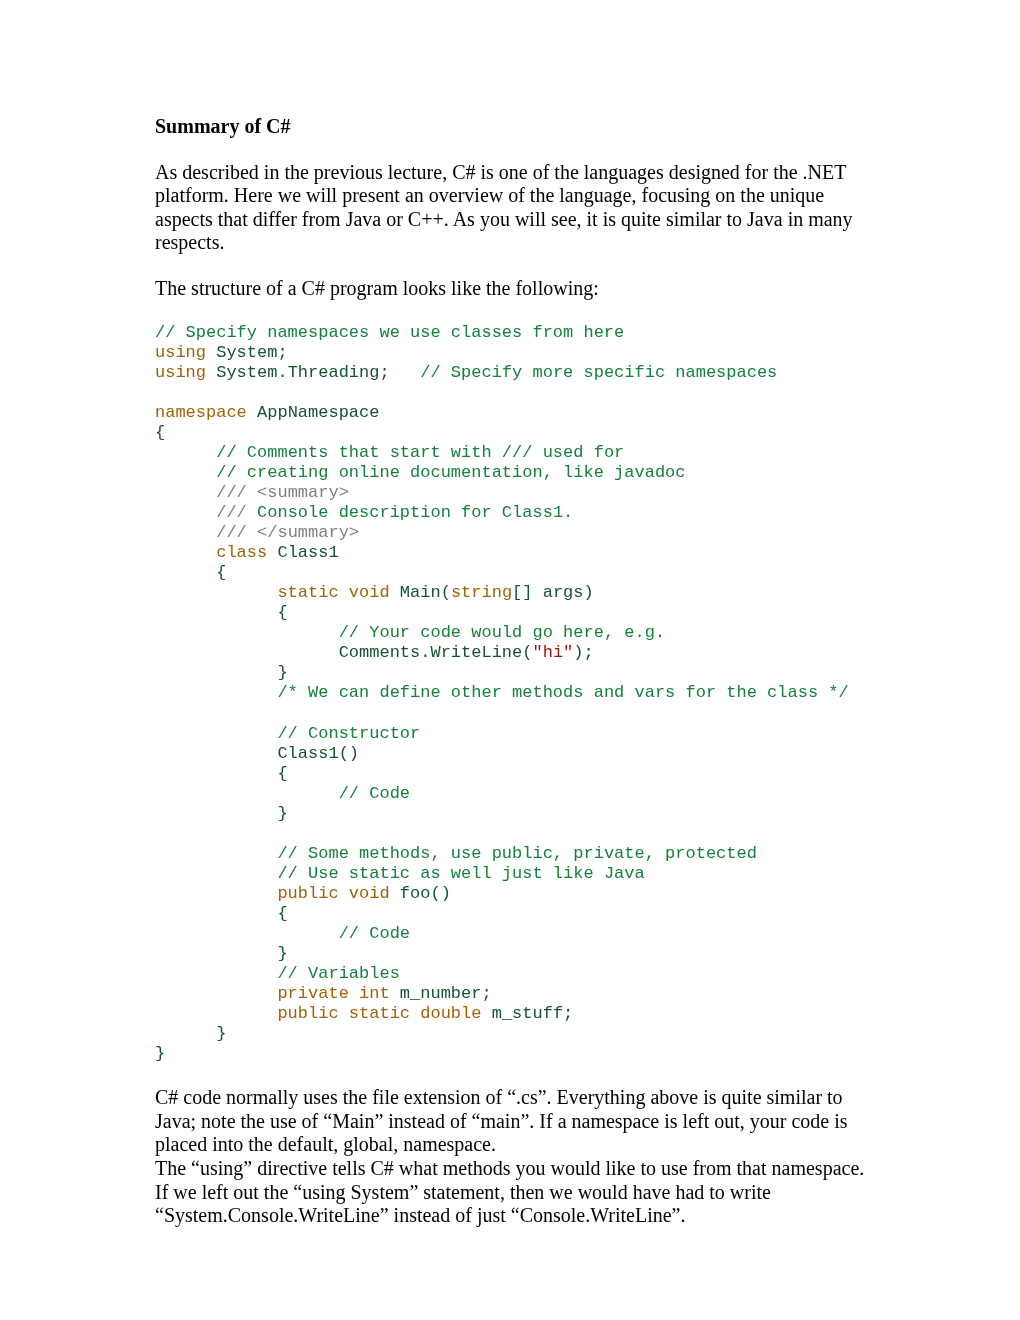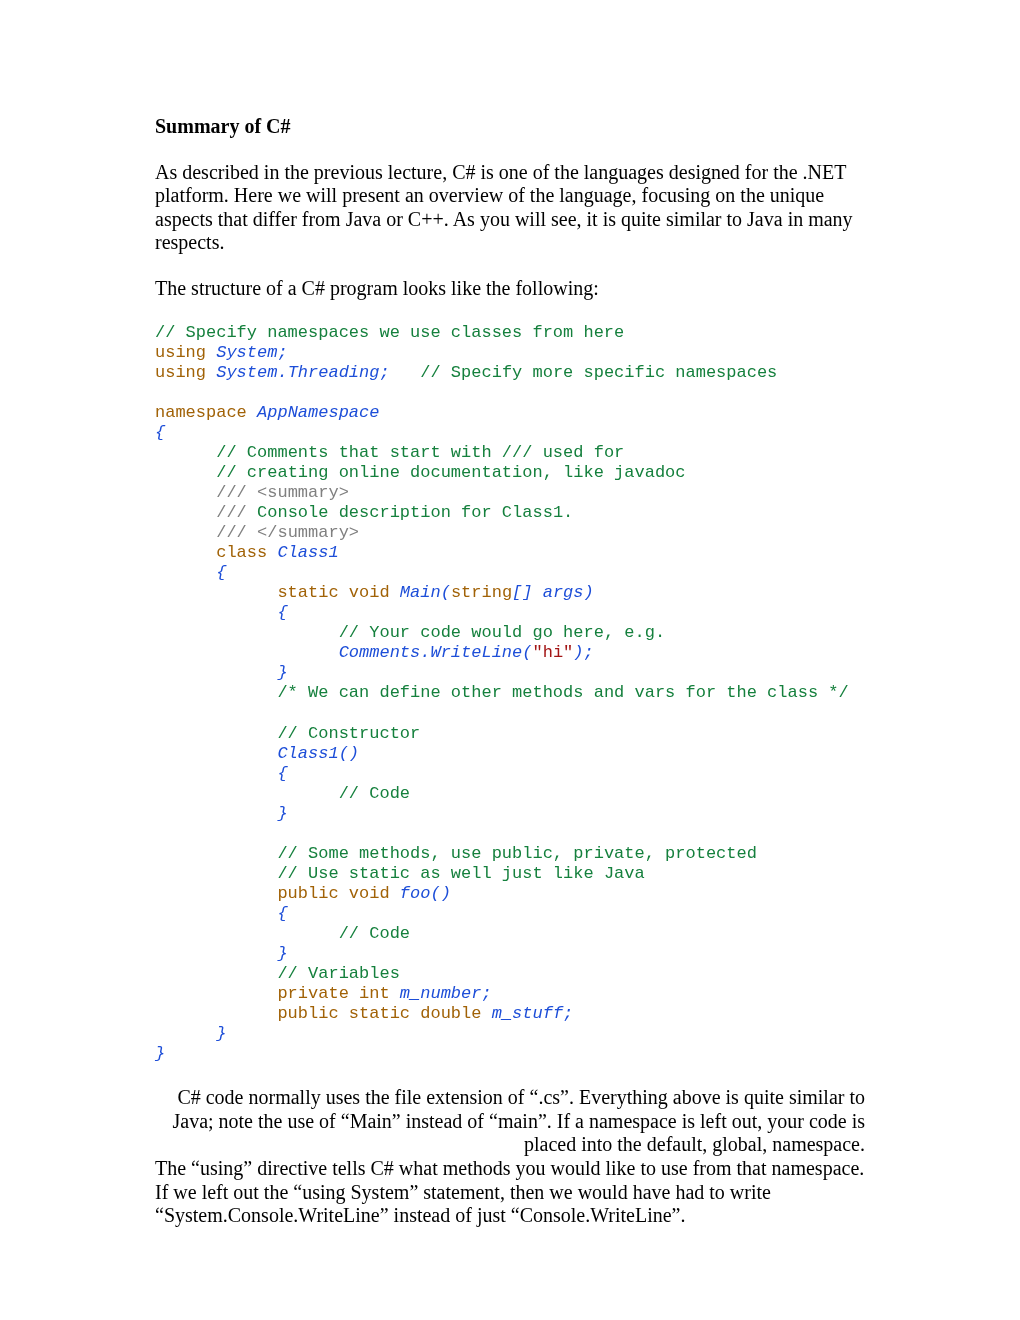--- a/index.html
+++ b/index.html
@@ -12,33 +12,33 @@
     min-height: 1320px;
     box-sizing: border-box;
     padding: 115px 155px 100px 155px;
     font-family: "Times New Roman", Times, serif;
     font-size: 20px;
     color: #000;
     line-height: 1.18;
   }
   .bold { font-weight: bold; }
   .para { margin: 0 0 22px 0; }
-  .para.tight { margin-bottom: 0; text-align: right; }
+  .para.tight { margin-bottom: 0; }
   pre.code {
     font-family: "Courier New", Courier, monospace;
     font-size: 17px;
     line-height: 1.18;
     white-space: pre;
     margin: 0 0 22px 0;
   }
   .kw   { color: #a16207; }  
   .cm   { color: #15803d; }  
   .doc  { color: #808080; }  
   .str  { color: #a31515; }  
-  .blk  { color: #1d4ed8; font-style: italic; }
+  .blk  { color: #14532d; }
 </style>
 </head>
 <body>
 
 <div class="page">
 
   <p class="para bold">Summary of C#</p>
 
   <p class="para">As described in the previous lecture, C# is one of the languages designed for the .NET platform.  Here we will present an overview of the language, focusing on the unique aspects that differ from Java or C++.   As you will see, it is quite similar to Java in many respects.</p>
 

